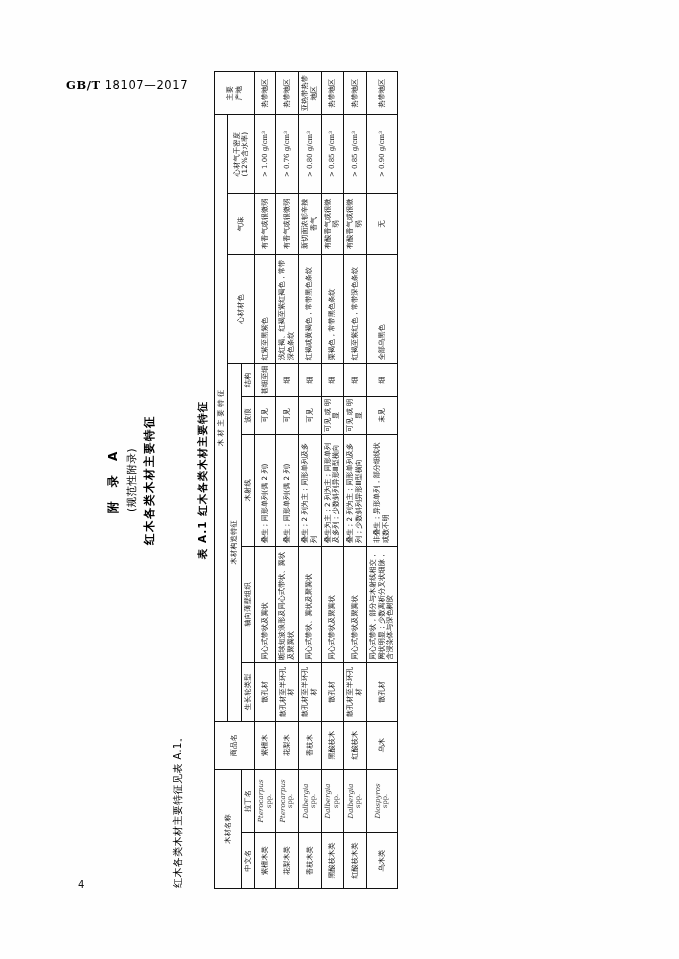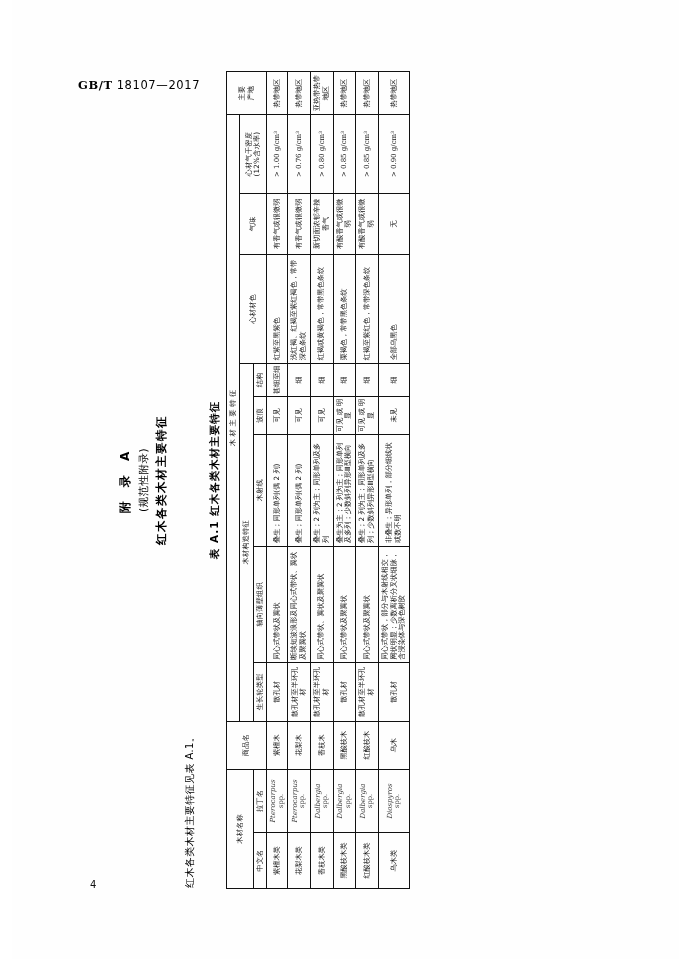--- a/index.html
+++ b/index.html
@@ -13,21 +13,20 @@
     position: relative;
     font-family: "DejaVu Sans", "Liberation Sans", sans-serif;
     color: #000;
     overflow: hidden;
   }
 
   .page {
     position: absolute;
     inset: 0;
     background: #fefefe;
-    margin-left: 12px;
   }
 
   
   .doc-header {
     position: absolute;
     left: 66px;
     top: 78px;
     font-size: 11.5px;
     letter-spacing: 0.6px;
     white-space: nowrap;

